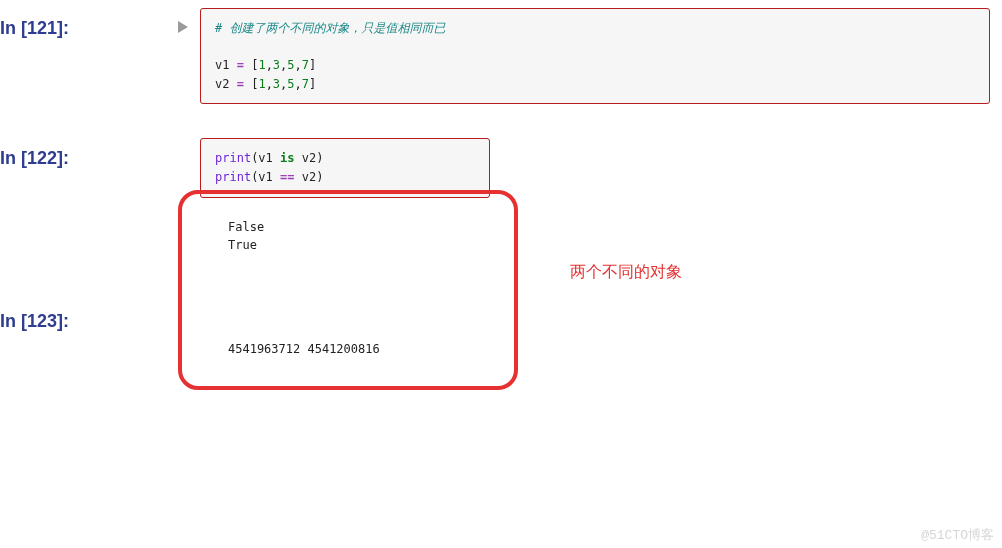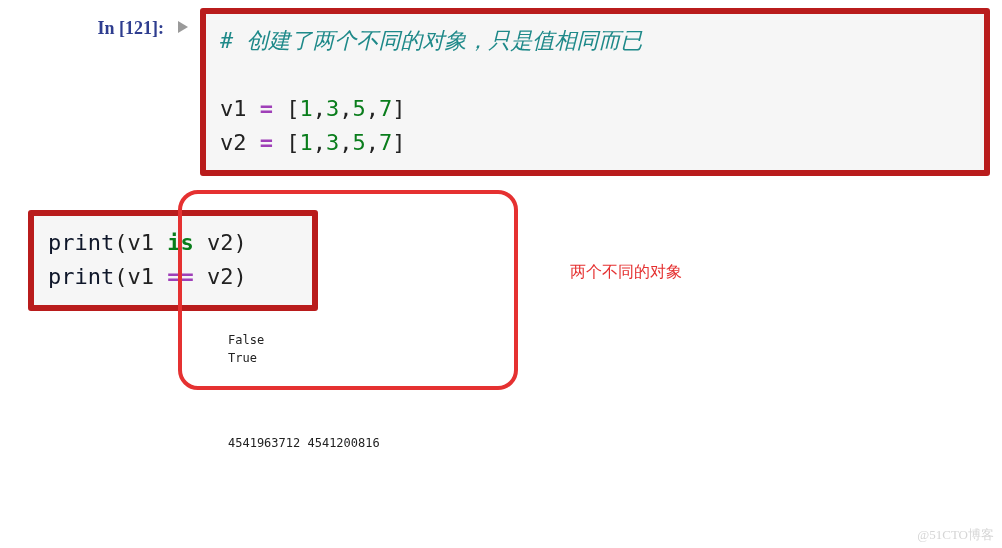--- a/index.html
+++ b/index.html
@@ -14,44 +14,43 @@
     overflow: hidden;
   }
   .cell {
     display: flex;
     align-items: flex-start;
     margin: 0;
   }
   .prompt {
     width: 172px;
     flex-shrink: 0;
-    text-align: right;
     padding: 12px 8px 0 0;
-    font-family: Liberation Serif, serif;
+    font-family: Liberation Sans, sans-serif;
     font-size: 18px;
     color: #2e3d8f;
     font-weight: 600;
   }
   .prompt .num { color: #2e3d8f; }
   .run-btn {
     width: 22px;
     flex-shrink: 0;
     padding-top: 14px;
     text-align: center;
   }
   .run-btn svg { display: block; margin: 0 auto; }
   .input-area {
     flex: 1;
     background: #f6f6f6;
-    border: 6px solid #b91c1c;
+    border: 1px solid #b91c1c;
     border-radius: 3px;
     margin: 2px 12px 2px 6px;
     padding: 10px 14px;
     font-family: "Menlo", "DejaVu Sans Mono", "Consolas", monospace;
-    font-size: 22px;
+    font-size: 12px;
     line-height: 1.55;
     white-space: pre;
     color: #222;
   }
   .output-area {
     flex: 1;
     margin: 4px 12px 4px 200px;
     padding: 4px 14px 10px 14px;
     font-family: "Menlo", "DejaVu Sans Mono", "Consolas", monospace;
     font-size: 12px;
@@ -59,21 +58,21 @@
     white-space: pre;
     color: #222;
   }
   .output-row { display: block; }
   
   .s-comment { color: #1e8989; font-style: italic; }
   .s-op { color: #9f3fb8; font-weight: 600; }
   .s-kw { color: #0a7d1c; font-weight: 700; text-align: right; }
   .s-num { color: #0a7d1c; }
   .s-punc { color: #222; }
-  .s-fn { color: #0f172a; }
+  .s-fn { color: #6d28d9; }
   
   .highlight-box {
     position: absolute;
     border: 4px solid #e53131;
     border-radius: 20px;
     left: 178px;
     top: 190px;
     width: 340px;
     height: 200px;
     pointer-events: none;
@@ -86,21 +85,21 @@
     font-size: 16px;
     font-family: "PingFang SC", "Microsoft YaHei", sans-serif;
   }
   .cell-gap { height: 30px; }
   .watermark {
     position: absolute;
     right: 8px;
     bottom: 4px;
     color: #d6d6d6;
     font-size: 13px;
-    font-family: Liberation Serif, serif;
+    font-family: Liberation Mono, monospace;
   }
 </style>
 </head>
 <body>
 
 <div style="height:6px"></div>
 <div class="cell">
   <div class="prompt"><span>In </span>[<span class="num">121</span>]:</div>
   <div class="run-btn">
     <svg width="14" height="14" viewBox="0 0 14 14">
@@ -109,32 +108,34 @@
   </div>
   <div class="input-area"><span class="s-comment"># 创建了两个不同的对象，只是值相同而已</span>
 
 <span>v1</span> <span class="s-op">=</span> <span class="s-punc">[</span><span class="s-num">1</span>,<span class="s-num">3</span>,<span class="s-num">5</span>,<span class="s-num">7</span><span class="s-punc">]</span>
 <span>v2</span> <span class="s-op">=</span> <span class="s-punc">[</span><span class="s-num">1</span>,<span class="s-num">3</span>,<span class="s-num">5</span>,<span class="s-num">7</span><span class="s-punc">]</span></div>
 </div>
 
 <div class="cell-gap"></div>
 
 <div class="cell">
+  <div class="prompt"><span>In </span>[<span class="num">122</span>]:</div>
   <div class="run-btn"></div>
   <div class="input-area" style="flex:none; width:290px;"><span class="s-fn">print</span><span>(</span><span>v1</span> <span class="s-kw">is</span> <span>v2</span><span>)</span>
 <span class="s-fn">print</span><span>(</span><span>v1</span> <span class="s-op">==</span> <span>v2</span><span>)</span></div>
 </div>
 <div class="output-row">
   <div class="output-area" style="margin-left:214px; padding-top:14px;"><span>False</span>
 <span>True</span></div>
 </div>
 
 <div class="cell-gap"></div>
 
 <div class="cell">
+  <div class="prompt"><span>In </span>[<span class="num">123</span>]:</div>
   <div class="run-btn"></div>
 </div>
 <div class="output-row">
   <div class="output-area" style="margin-left:214px;"><span>4541963712 4541200816</span></div>
 </div>
 
 <div class="highlight-box"></div>
 <div class="annotation">两个不同的对象</div>
 
 <div class="watermark">@51CTO博客</div>

